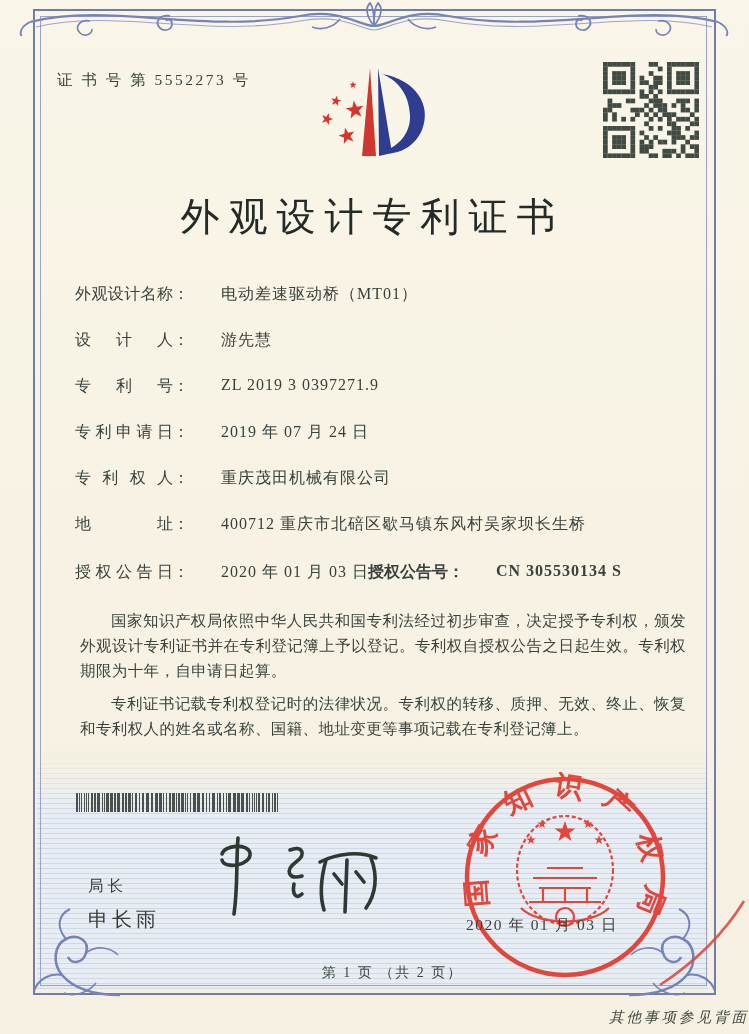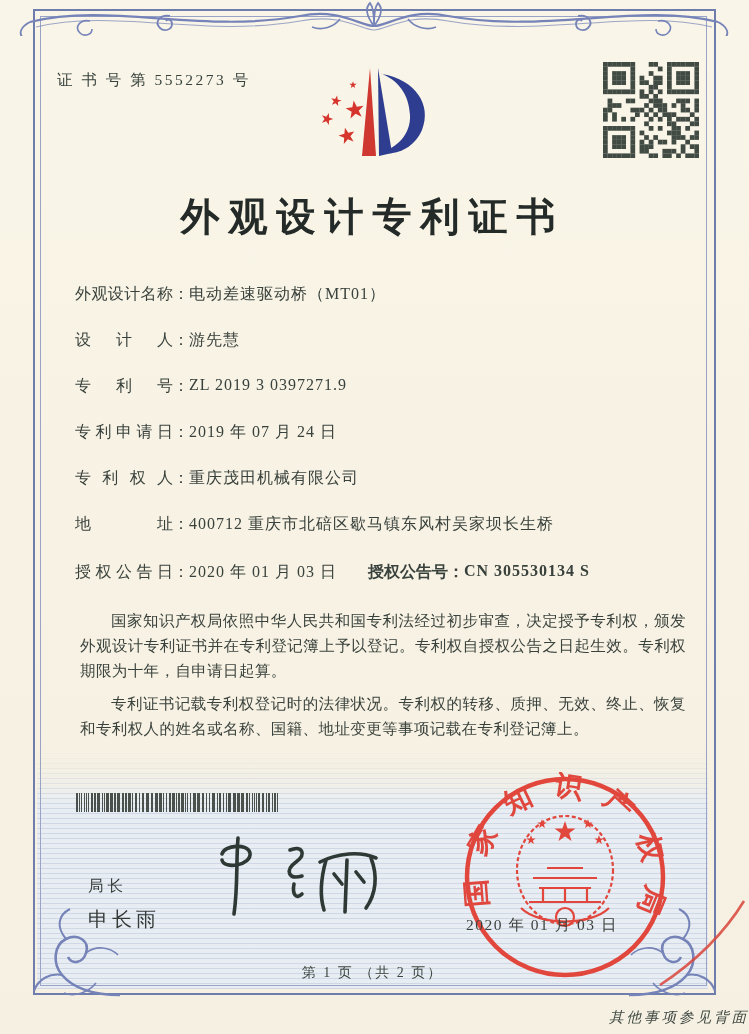--- a/index.html
+++ b/index.html
@@ -12,27 +12,27 @@
   .border-inner{left:40px;top:16px;width:665px;height:968px;border:1px solid #98a3c6;z-index:2;}
   
   .blueband{left:37px;top:748px;width:671px;height:241px;z-index:1;
     background:
       repeating-linear-gradient(180deg, rgba(148,168,193,.30) 0 1px, rgba(0,0,0,0) 1px 5px),
       linear-gradient(180deg, rgba(232,237,243,0) 0, #e8edf3 58px);
     -webkit-mask-image:linear-gradient(180deg, transparent 0, #000 55px);
             mask-image:linear-gradient(180deg, transparent 0, #000 55px);}
   
   .certno{left:57px;top:70px;font-size:15.5px;letter-spacing:2.5px;color:#39433e;z-index:4;}
-  .title{left:33px;top:190px;width:679px;text-align:center;font-size:39px;font-weight:700;
+  .title{left:33px;top:190px;width:679px;text-align:center;font-size:39px;font-weight:400;
          letter-spacing:9px;color:#232a27;z-index:4;}
   .frow{left:75px;width:620px;height:22px;font-size:16px;z-index:4;white-space:nowrap;}
   .flabel{display:inline-block;width:98px;text-align:justify;text-align-last:justify;
           vertical-align:top;color:#39413c;}
   .fcolon{display:inline-block;vertical-align:top;color:#39413c;}
-  .fvalue{display:inline-block;vertical-align:top;letter-spacing:1px;color:#39413c;}
+  .fvalue{display:inline-block;vertical-align:top;letter-spacing:1px;color:#39413c;margin-left:32px;}
   .grant2{position:absolute;left:293px;top:0;font-weight:bold;}
   .paras{left:72px;top:600px;width:622px;z-index:4;font-size:15.5px;line-height:25px;
          text-align:justify;color:#3a423d;letter-spacing:.4px;}
   .paras p{margin:8px;text-indent:2em;}
   
   .qr{left:603px;top:62px;width:96px;height:96px;z-index:4;}
   #qr rect{fill:#414b44;}
   .barcode{left:76px;top:793px;width:206px;height:19px;z-index:4;}
   #bars rect{fill:#4a504c;}
   
@@ -47,21 +47,21 @@
   .seal text{fill:#e03a2f;font-weight:700;font-family:"Liberation Serif",serif;}
   .seal .emb{stroke:#e2392e;fill:none;stroke-width:2.2;}
   .seal .embf{fill:#e2392e;stroke:none;}
   .seal-date{left:466px;top:915px;font-size:15.5px;letter-spacing:1.5px;color:#3c403d;z-index:4;}
   .redarc{left:650px;top:895px;z-index:3;}
   .redarc path{stroke:#d8443a;stroke-width:2.6;fill:none;opacity:.85;}
   
   .orn{z-index:3;}
   .orn path{stroke:#7683b8;fill:none;}
   .footer-page{left:33px;top:964px;width:679px;text-align:center;font-size:14px;
-               letter-spacing:2px;color:#3b433e;z-index:4;}
+               letter-spacing:2px;color:#3b433e;z-index:4;padding-left:20px;}
   .back-note{left:0;top:1008px;width:749px;text-align:right;font-size:14.5px;font-style:italic;
              letter-spacing:3px;color:#414a44;z-index:4;}
 </style>
 </head>
 <body>
 
 <div class="page">
 
   <div class="abs border-outer"></div>
   <div class="abs border-inner"></div>

